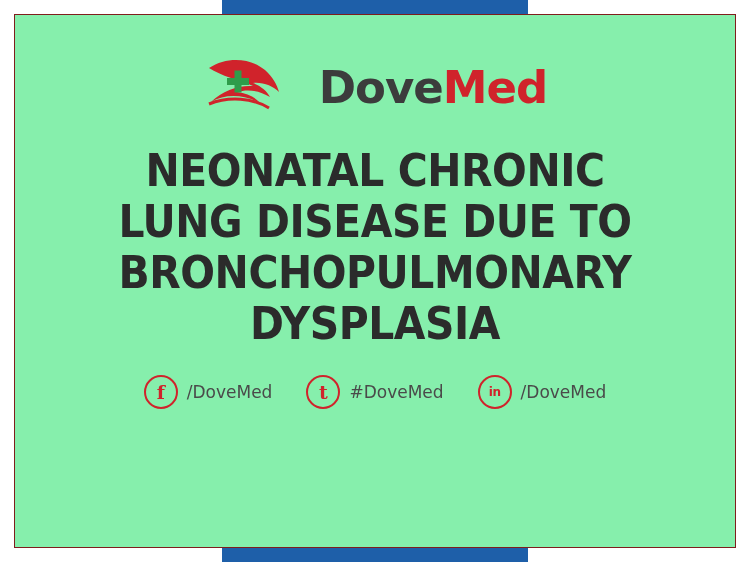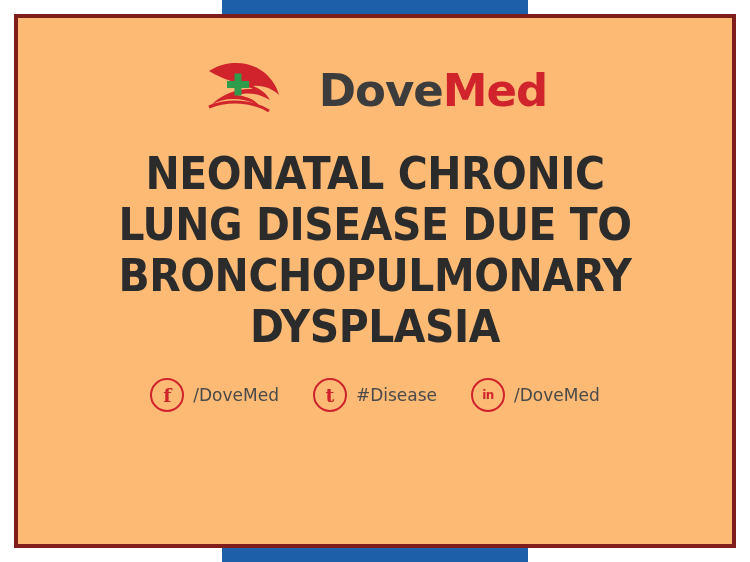--- a/index.html
+++ b/index.html
@@ -38,22 +38,22 @@
     height: 44px;
     background: #1e5fa9;
     clip-path: polygon(0 0, 50% 36%, 100% 0, 100% 100%, 0 100%);
   }
   .frame {
     position: absolute;
     top: 14px;
     left: 14px;
     right: 14px;
     bottom: 14px;
-    border: 4px solid #7f1d1d;
-    background: #fdba74;
+    border: 1px solid #7f1d1d;
+    background: #86efac;
     box-sizing: border-box;
     z-index: 2;
   }
   .inner {
     position: absolute;
     top: 0;
     left: 0;
     width: 100%;
     height: 100%;
     display: flex;
@@ -163,21 +163,21 @@
 
       <div class="social-row">
 
         <div class="social">
           <span class="social-badge">f</span>
           <span class="social-label">/DoveMed</span>
         </div>
 
         <div class="social">
           <span class="social-badge">t</span>
-          <span class="social-label">#Disease</span>
+          <span class="social-label">#DoveMed</span>
         </div>
 
         <div class="social">
           <span class="social-badge in">in</span>
           <span class="social-label">/DoveMed</span>
         </div>
 
       </div>
 
     </div>

